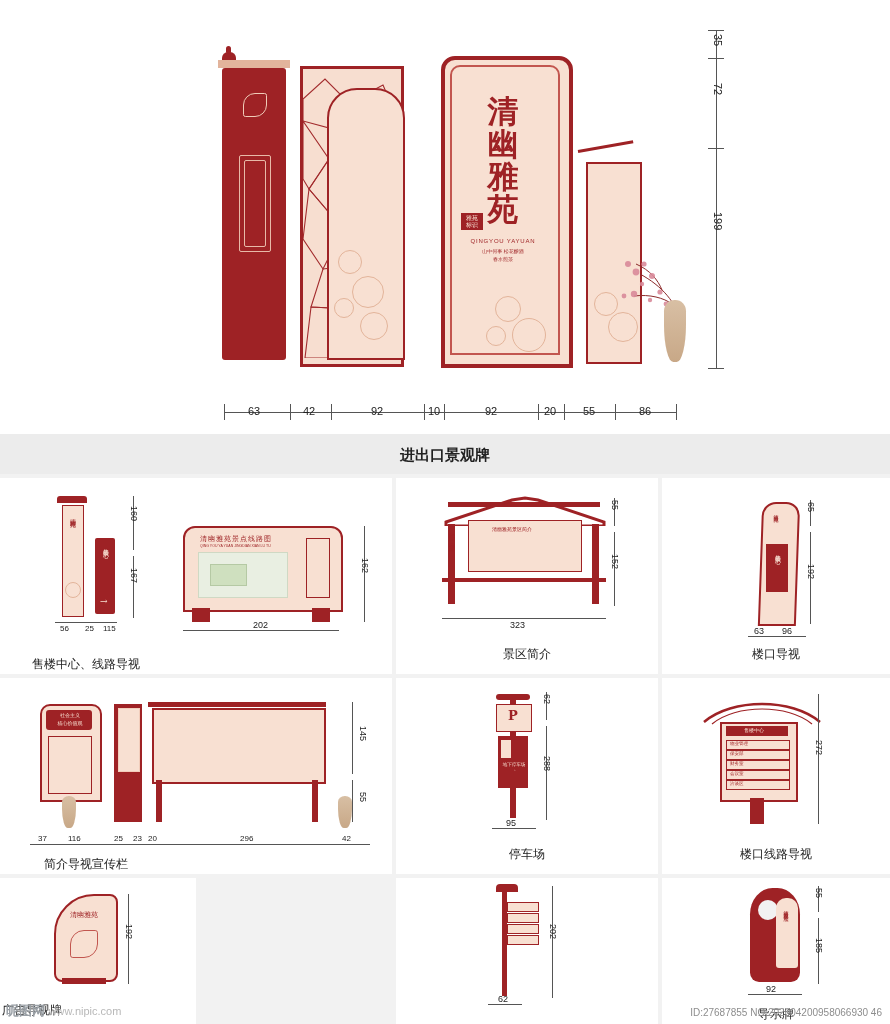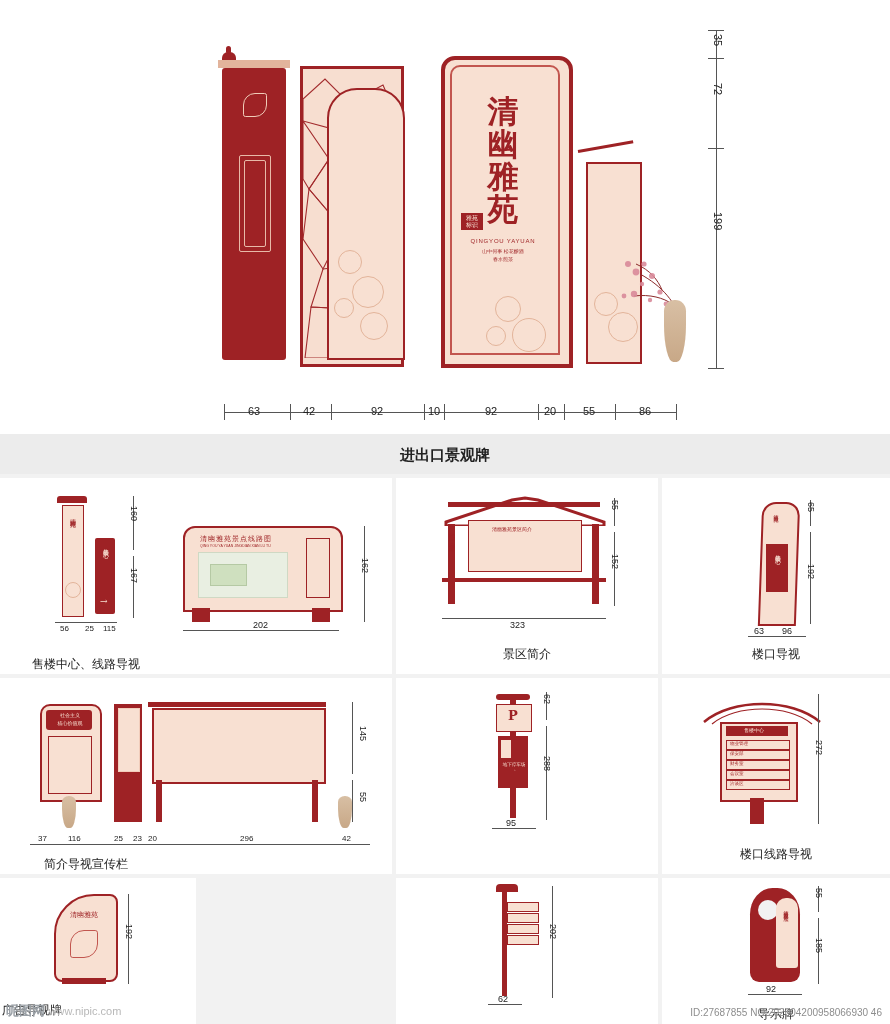--- a/index.html
+++ b/index.html
@@ -314,20 +314,21 @@
     <div class="htext abs" style="left:112px;top:30px;font-size:13px;font-weight:bold;">P</div>
     <div class="redfill" style="left:102px;top:58px;width:30px;height:52px;"></div>
     <div class="abs" style="left:105px;top:84px;width:26px;color:#f8e0d2;font-size:4.5px;text-align:center;">地下停车场 →</div>
     <div class="creamfill" style="left:105px;top:62px;width:10px;height:18px;"></div>
     <div class="dimline vline" style="left:150px;top:14px;height:28px;"></div>
     <div class="dimtext abs" style="left:146px;top:16px;writing-mode:vertical-rl;font-size:9px;">62</div>
     <div class="dimline vline" style="left:150px;top:48px;height:94px;"></div>
     <div class="dimtext abs" style="left:146px;top:78px;writing-mode:vertical-rl;font-size:9px;">288</div>
     <div class="dimline hline" style="left:96px;top:150px;width:44px;"></div>
     <div class="dimtext abs" style="left:110px;top:140px;font-size:9px;">95</div>
+    <div class="cellcap" style="left:0;top:168px;">停车场</div>
   </div>
 
   <div class="cell" style="left:662px;top:678px;width:228px;height:196px;">
     <svg class="abs" style="left:40px;top:14px;" width="120" height="34" viewBox="0 0 120 34">
       <path d="M2 30 C30 6 90 6 118 30" fill="none" stroke="#9e2225" stroke-width="2.5"></path>
       <path d="M10 32 C34 12 86 12 110 32" fill="none" stroke="#9e2225" stroke-width="1.2"></path>
     </svg>
     <div class="creamfill" style="left:58px;top:44px;width:74px;height:76px;border:2px solid #9e2225;"></div>
     <div class="redfill" style="left:64px;top:48px;width:62px;height:10px;"></div>
     <div class="htextw abs" style="left:82px;top:49px;font-size:5px;">售楼中心</div>

